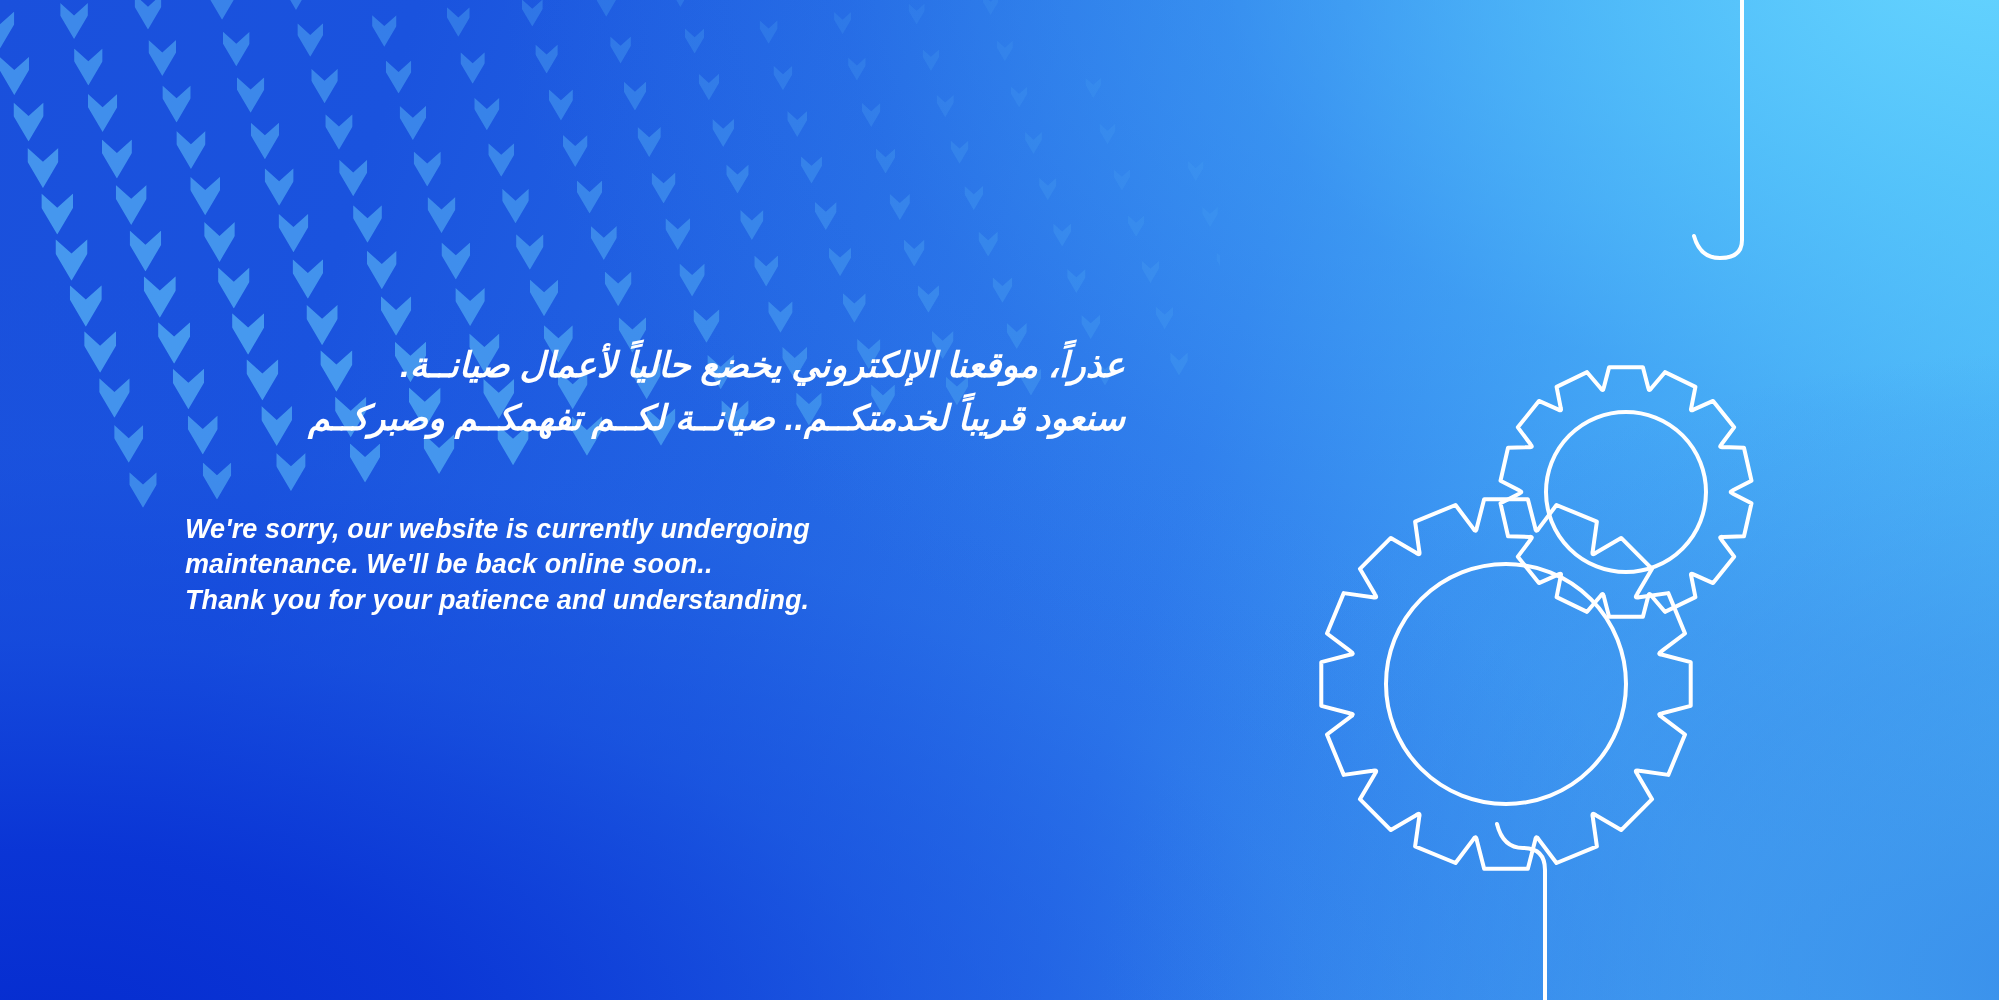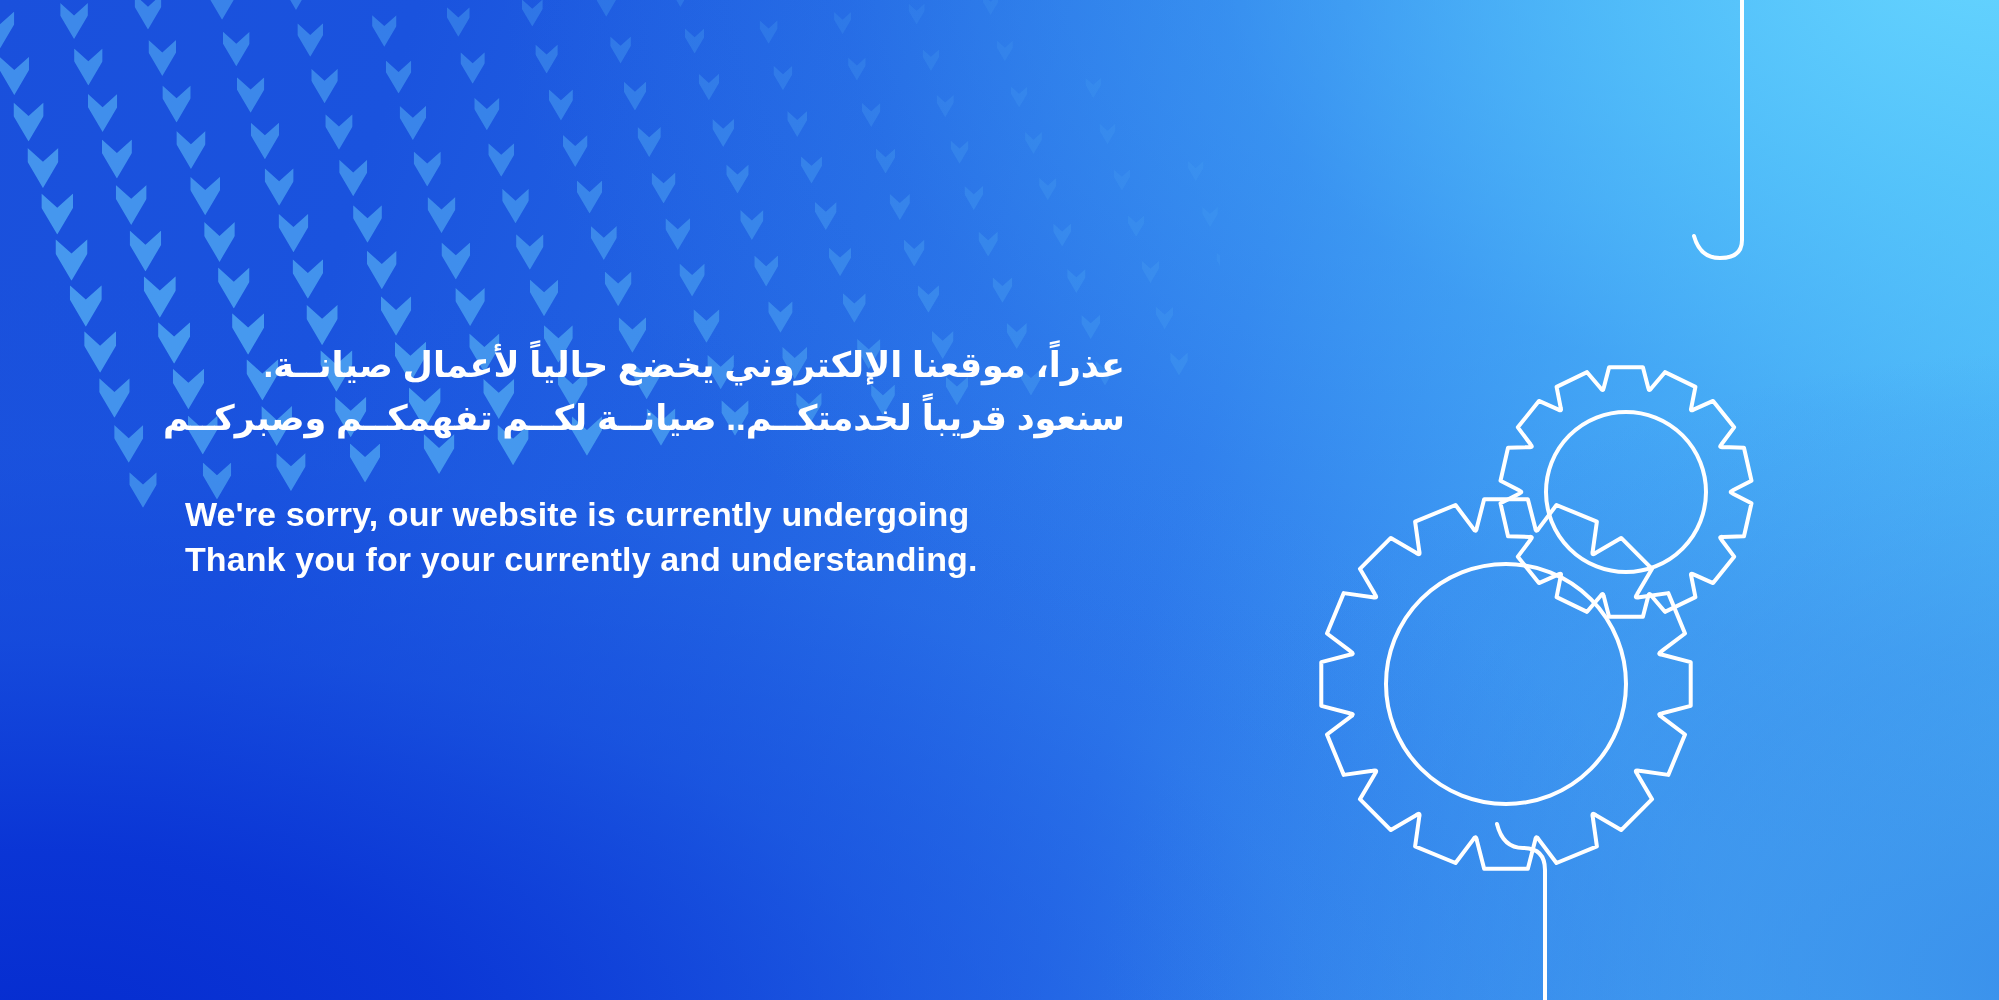--- a/index.html
+++ b/index.html
@@ -8,20 +8,21 @@
     padding: 0;
     background: #0A37D4;
   }
   #stage {
     position: relative;
     width: 1999px;
     height: 1000px;
     overflow: hidden;
     font-family: "Liberation Sans", "DejaVu Sans", sans-serif;
     background: #1550DD;
+    font-style: italic;
   }
 
   
   .bg-base {
     position: absolute;
     inset: 0;
     background: linear-gradient(108deg,
         #1A50DC 0%,
         #1A53DE 18%,
         #2468E4 40%,
@@ -93,23 +94,23 @@
     font-weight: 700;
     line-height: 1.52;
     letter-spacing: 0px;
     width: 940px;
     margin-left: -185px;
     padding-left: 185px;
     white-space: nowrap;
   }
   .ar-line { display: block; }
   .en-block {
-    margin-top: 48px;
+    margin-top: 68px;
     color: #FFFFFF;
-    font-size: 34px;
+    font-size: 27px;
     font-weight: 700;
     line-height: 1.30;
     letter-spacing: 0.1px;
     white-space: nowrap;
   }
   .en-line { display: block; }
 </style>
 </head>
 <body>
 
@@ -309,17 +310,18 @@
 
   <div class="copy">
 
     <div class="ar-block" dir="rtl">
       <span class="ar-line">عذراً، موقعنا الإلكتروني يخضع حالياً لأعمال صيانــة.</span>
       <span class="ar-line">سنعود قريباً لخدمتكــم.. صيانــة لكــم تفهمكــم وصبركــم</span>
     </div>
 
     <div class="en-block" dir="ltr">
       <span class="en-line">We're sorry, our website is currently undergoing</span>
-      <span class="en-line">Thank you for your currently and understanding.</span>
+      <span class="en-line">maintenance. We'll be back online soon..</span>
+      <span class="en-line">Thank you for your patience and understanding.</span>
     </div>
 
   </div>
 </div>
 
 </body></html>

